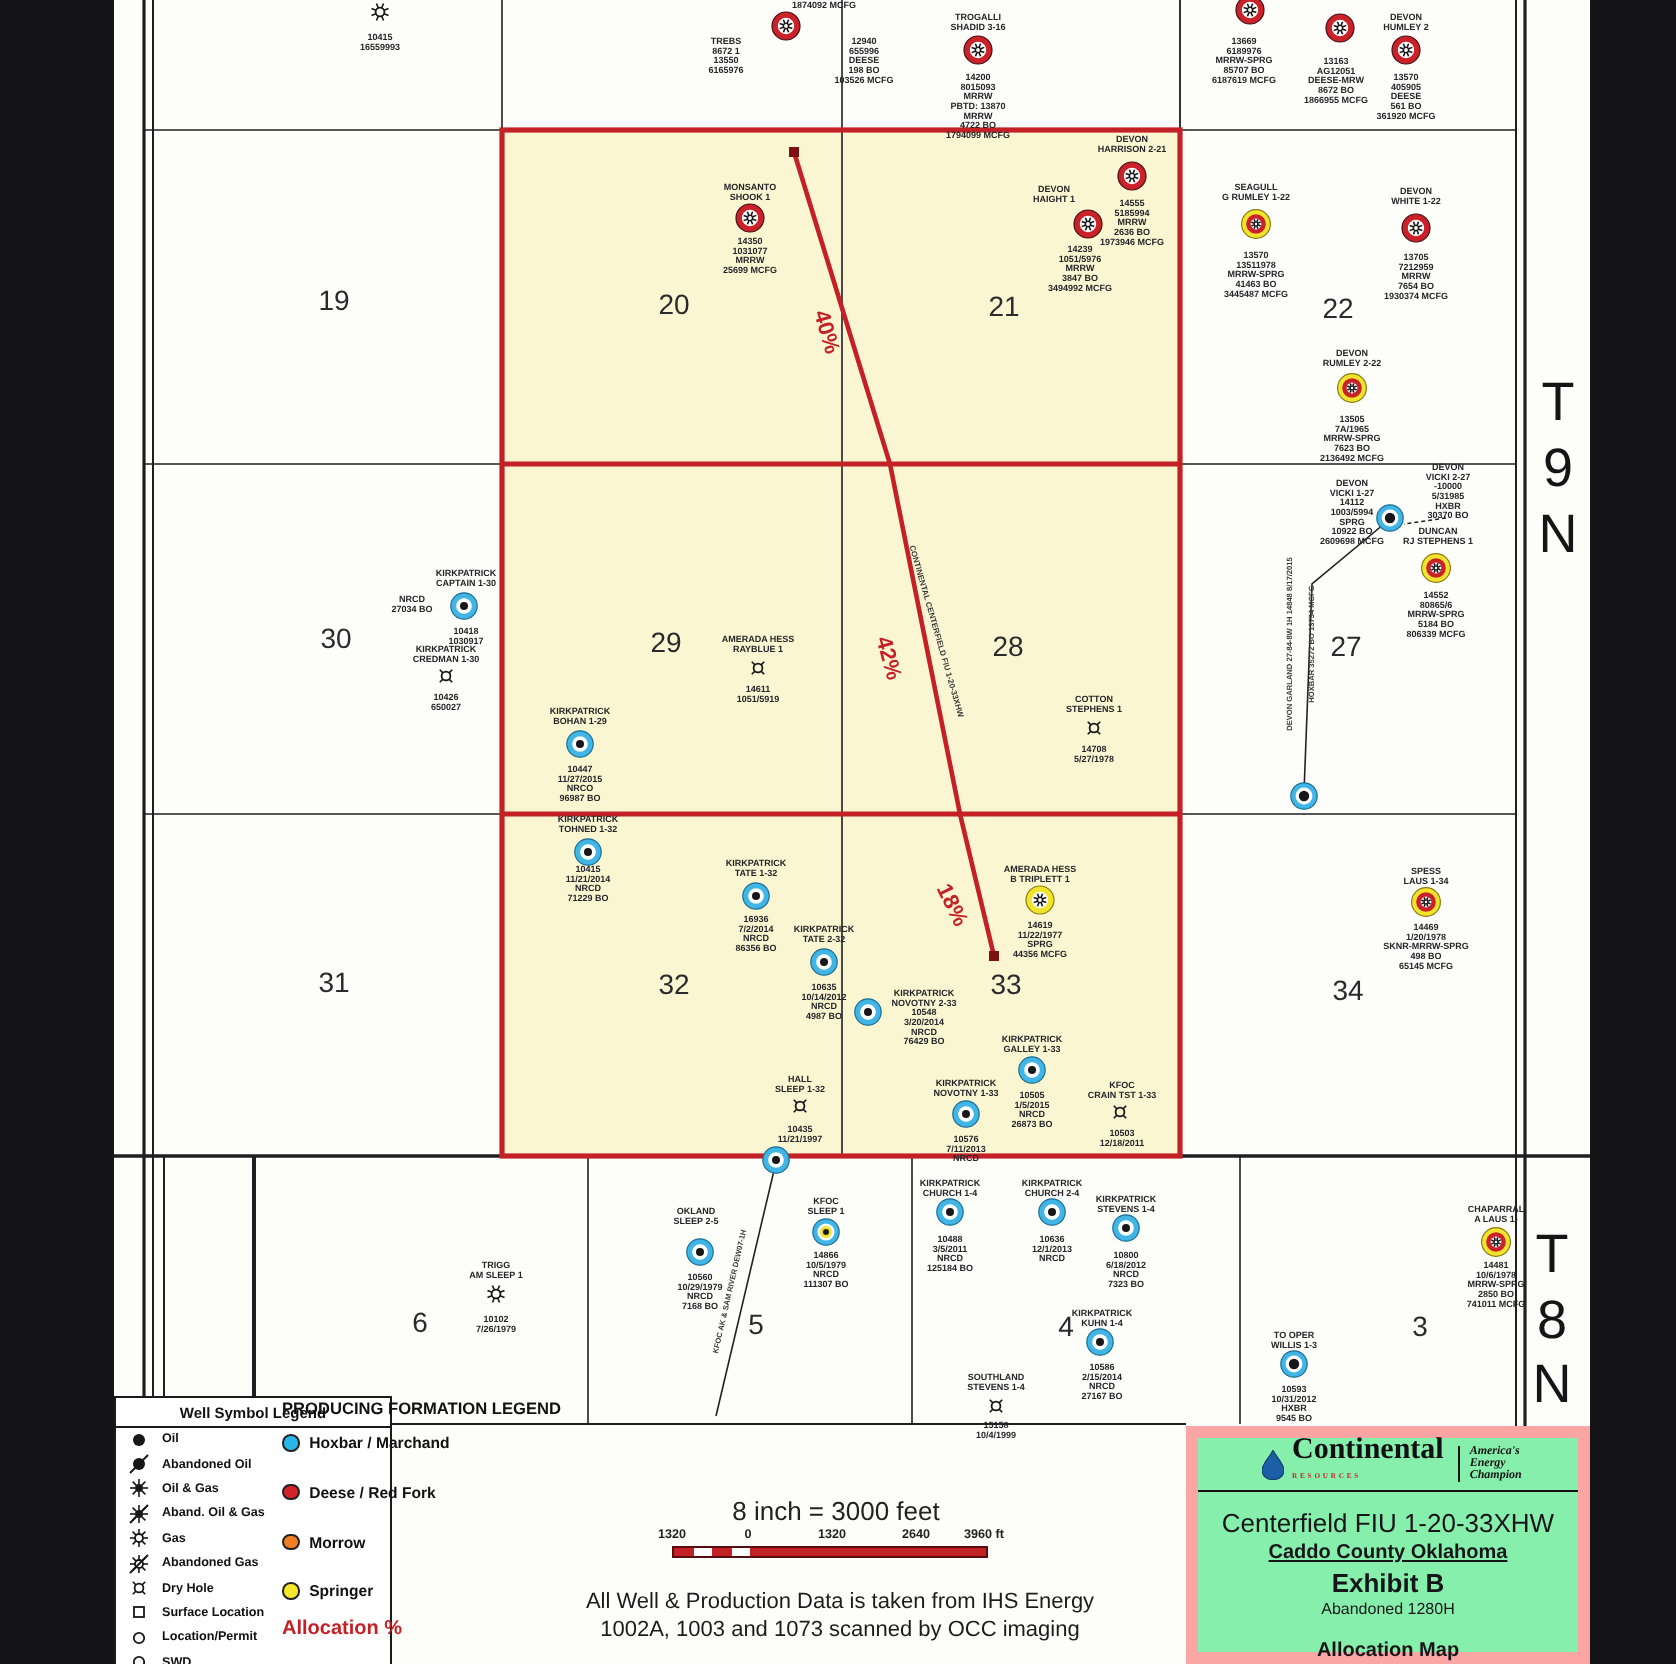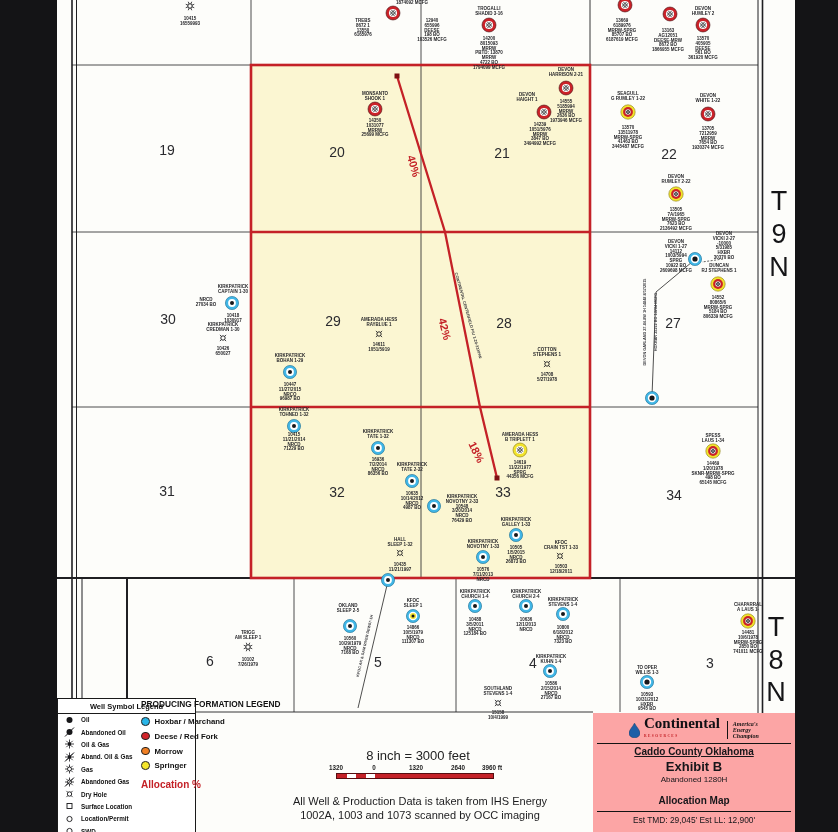--- a/index.html
+++ b/index.html
@@ -7,36 +7,36 @@
   .page{position:absolute;left:57px;top:0;width:738px;height:832px;background:#fdfdfa;}
   #map{position:absolute;left:0;top:0;}
   
   .well-legend{position:absolute;left:57px;top:698px;width:139px;height:139px;background:#fff;border:1.5px solid #1a1a1a;box-sizing:border-box;}
   .wl-title{font-size:7.5px;font-weight:700;color:#111;text-align:center;border-bottom:1.2px solid #1a1a1a;padding:2.5px 0 2px 0;}
   .wl-row{display:flex;align-items:center;height:12.4px;padding-left:5px;gap:5px;}
   .wl-label{font-size:6.3px;font-weight:600;color:#111;white-space:nowrap;}
   
   .fm-legend{position:absolute;left:141px;top:699px;width:178px;}
   .fm-title{font-size:8.3px;font-weight:700;color:#111;}
-  .fm-items{margin-top:8px;display:flex;flex-direction:column;gap:6px;}
+  .fm-items{margin-top:8px;display:flex;flex-direction:column;gap:16px;}
   .fm-row{display:flex;align-items:center;gap:5px;height:8.8px;}
   .fm-dot{width:8.6px;height:8.6px;border-radius:50%;border:1px solid #222;box-sizing:border-box;}
   .fm-label{font-size:7.8px;font-weight:700;color:#111;white-space:nowrap;}
   .alloc{margin-top:9px;font-size:10px;font-weight:700;color:#c42127;}
   
   .scale-block{position:absolute;left:328px;top:748px;width:180px;}
   .scale-text{font-size:13px;color:#222;text-align:center;font-weight:500;}
   .scale-ticks{position:relative;height:8px;margin-top:1px;}
   .scale-ticks span{position:absolute;transform:translateX(-50%);font-size:6.3px;font-weight:600;color:#222;white-space:nowrap;}
   .scale-bar{position:relative;margin-top:1px;margin-left:8px;width:158px;height:6px;border:1px solid #550d10;box-sizing:border-box;background:#fff;overflow:hidden;}
   .scale-bar i{position:absolute;top:0;bottom:0;}
   
   .disclaimer{position:absolute;left:245px;top:795px;width:350px;text-align:center;font-size:11px;color:#1c1c1e;line-height:13.5px;font-weight:500;}
   
-  .title-block{position:absolute;left:593px;top:713px;width:202px;height:119px;background:#fca5a5;border:4px solid #fca5a5;box-sizing:border-box;}
+  .title-block{position:absolute;left:593px;top:713px;width:202px;height:119px;background:#86efac;border:6px solid #fca5a5;box-sizing:border-box;}
   .tb-logo{display:flex;align-items:center;height:26px;border-bottom:1.5px solid #131313;padding-left:32px;}
   .drop{margin-right:4px;}
   .tb-brand{font-family:"Liberation Serif",serif;font-weight:700;font-size:15px;color:#101014;line-height:13px;}
   .tb-brand small{display:block;font-size:3.6px;letter-spacing:1.4px;color:#c42127;font-weight:700;}
   .tb-divider{width:1px;background:#131313;height:18px;margin:0 5px 0 7px;}
   .tb-tagline{font-family:"Liberation Serif",serif;font-style:italic;font-weight:700;font-size:6px;line-height:6.3px;color:#131313;}
   .tb-body{text-align:center;color:#16161a;}
   .tb-title{font-size:13px;margin-top:8px;font-weight:500;}
   .tb-county{font-size:10px;font-weight:700;margin-top:2px;text-decoration:underline;}
   .tb-exhibit{font-size:13px;font-weight:700;margin-top:2px;}
@@ -722,20 +722,21 @@
         <small>RESOURCES</small>
       </div>
       <div class="tb-divider"></div>
       <div class="tb-tagline">
         <div>America's</div>
         <div>Energy</div>
         <div>Champion</div>
       </div>
     </div>
     <div class="tb-body">
+      <div class="tb-title">Centerfield FIU 1-20-33XHW</div>
       <div class="tb-county">Caddo County Oklahoma</div>
       <div class="tb-exhibit">Exhibit B</div>
       <div class="tb-formation">Abandoned 1280H</div>
       <div class="tb-maptype">Allocation Map</div>
       <div class="tb-est">Est TMD: 29,045' Est LL: 12,900'</div>
     </div>
   </div>
 </div>
 
 </body></html>

